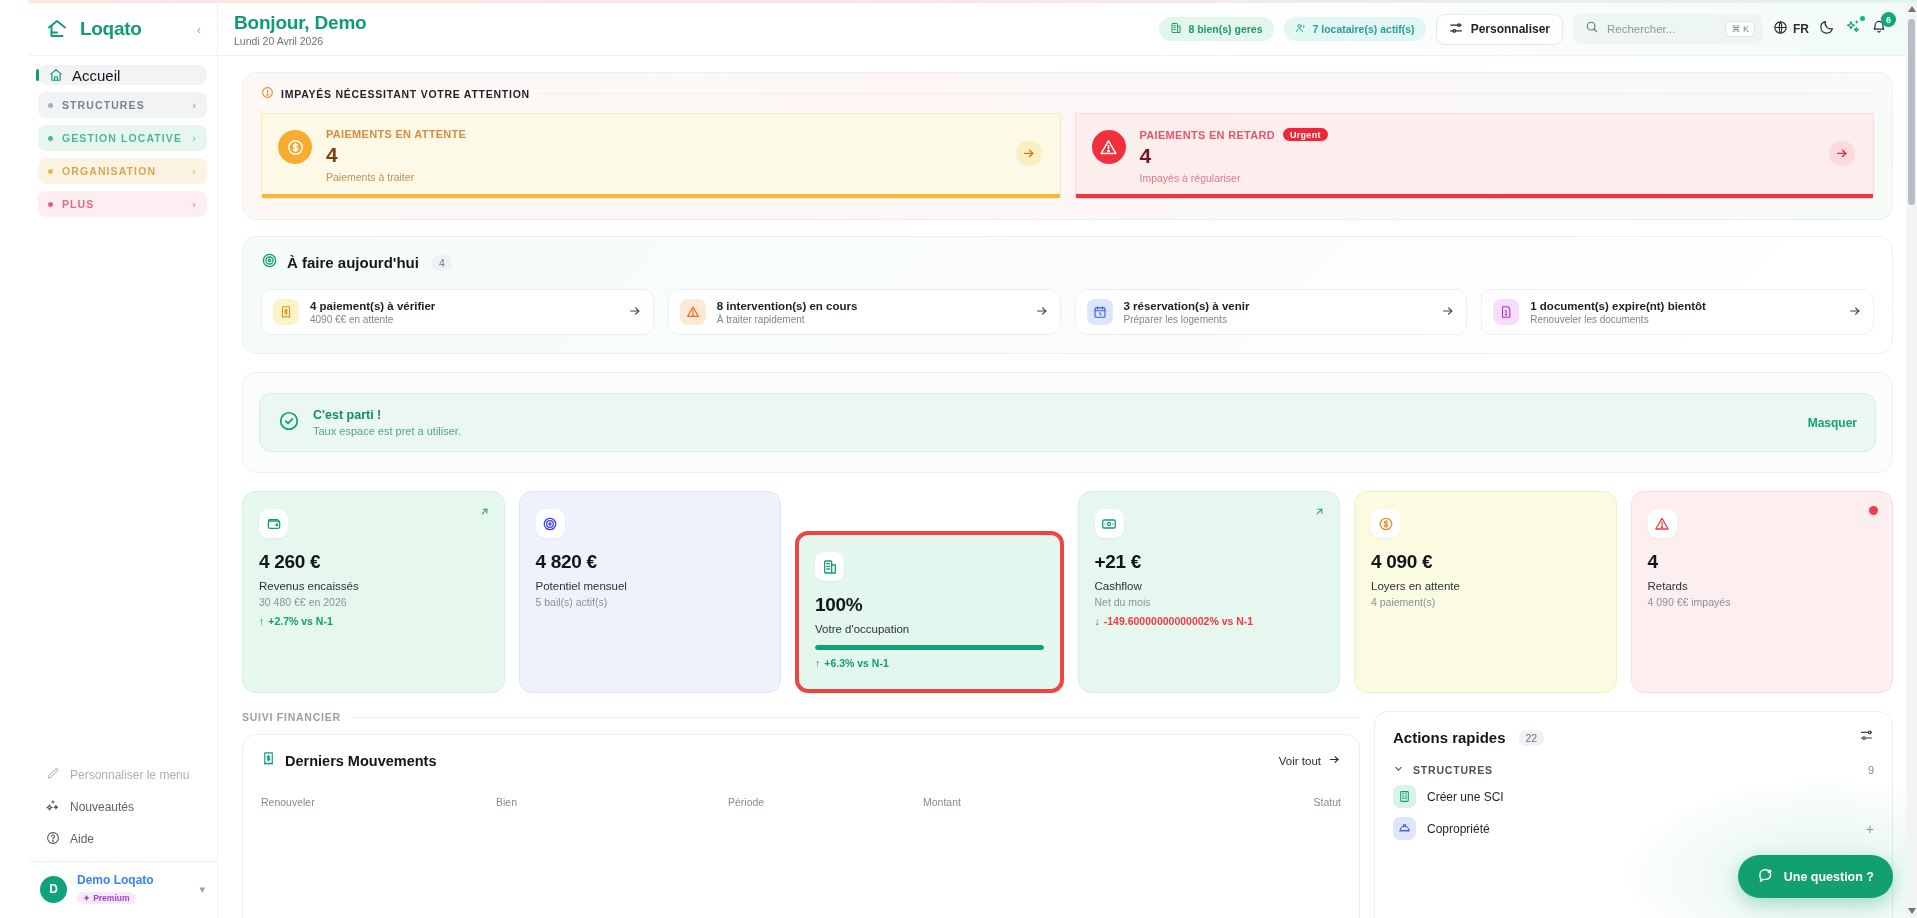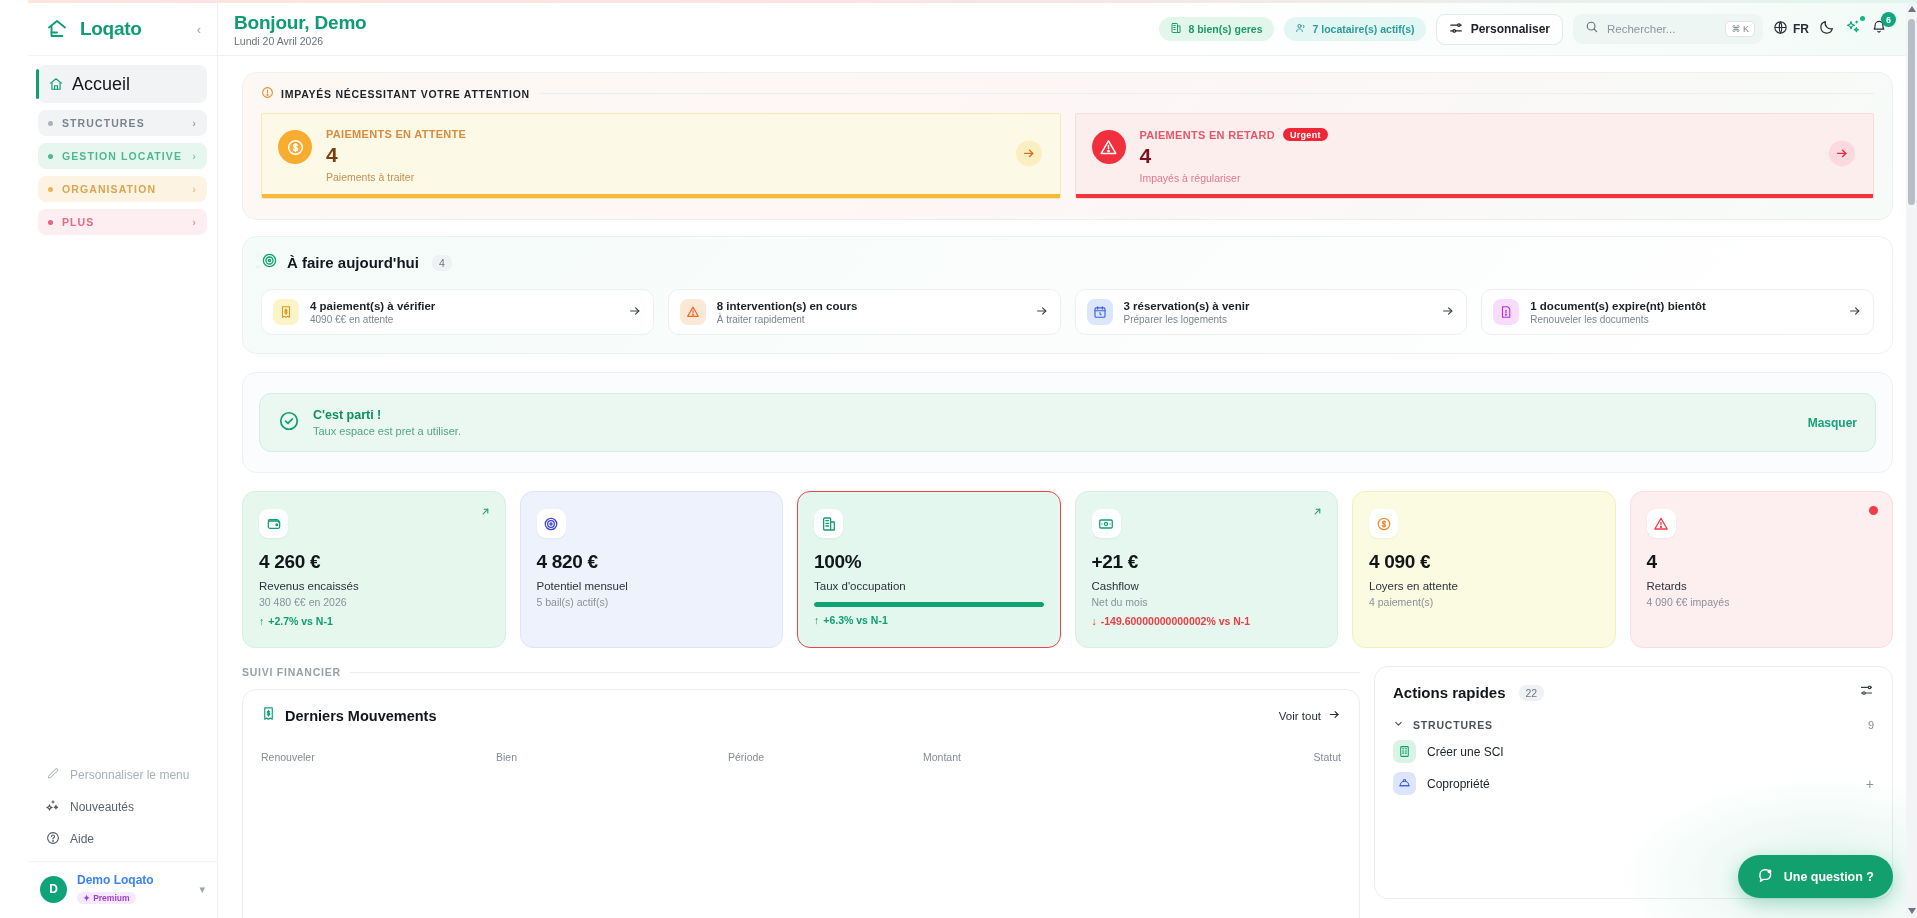--- a/index.html
+++ b/index.html
@@ -26,22 +26,22 @@
   .sb-brand {
     height: 53px; display: flex; align-items: center; gap: 10px;
     padding: 0 16px; border-bottom: 1px solid #f1f3f5;
   }
   .sb-logo { width: 26px; height: 26px; display: flex; align-items: center; justify-content: center; }
   .sb-name { font-size: 19px; font-weight: 700; color: #0f9d74; letter-spacing: -.3px; }
   .sb-collapse { margin-left: auto; color: #9aa3ae; font-size: 13px; cursor: pointer; }
 
   .sb-nav { padding: 9px 10px 0 10px; display: flex; flex-direction: column; gap: 7px; }
   .sb-item {
-    height: 38px; display: flex; align-items: center; gap: 9px;
-    border-radius: 8px; padding: 0 10px; font-size: 18px;
+    height: 20px; display: flex; align-items: center; gap: 9px;
+    border-radius: 8px; padding: 0 10px; font-size: 15px;
     cursor: pointer; position: relative;
   }
   .sb-item.active { background: #f1f3f5; color: #13161a; font-weight: 500; }
   .sb-item.active::before {
     content:""; position: absolute; left: -2px; top: 4px; bottom: 4px;
     width: 3px; border-radius: 3px; background: #0f9d74;
   }
   .sb-item .ico { width: 15px; height: 15px; display: flex; align-items: center; justify-content: center; }
   .sb-group {
     height: 26px; display: flex; align-items: center; gap: 9px;
@@ -212,21 +212,21 @@
   .w-sub { font-size: 11px; color: #53a586; margin-top: 3px; }
   .w-hide { margin-left: auto; font-size: 12px; font-weight: 600; color: #18a277; cursor: pointer; }
 
   .kpi-grid { display: flex; gap: 14px; margin: 18px 24px 0 24px; }
   .kpi {
     flex: 1 1 0; border-radius: 13px; padding: 17px 16px 20px 16px;
     position: relative; min-height: 152px; cursor: pointer;
   }
   .k-green { background: #e6f7ee; border: 1px solid #d4f0e2; }
   .k-blue { background: #eef2fd; border: 1px solid #dde5fb; }
-  .k-green2 { background: #e4f7ee; border: 1px solid #ef4444; }
+  .k-green2 { background: #e4f7ee; border: 4px solid #ef4444; margin-top: 40px; }
   .k-green3 { background: #e6f7ef; border: 1px solid #d4f0e3; }
   .k-yellow { background: #fbfbe2; border: 1px solid #f4efbe; }
   .k-red { background: #fdeef0; border: 1px solid #fadde1; }
   .k-ico {
     width: 29px; height: 29px; border-radius: 9px; background: #fff;
     display: flex; align-items: center; justify-content: center;
     box-shadow: 0 1px 2px rgba(16,24,40,.05);
   }
   .k-val { font-size: 19px; font-weight: 800; color: #12161b; margin-top: 13px; letter-spacing: -.3px; }
   .k-lab { font-size: 11.5px; color: #2c323a; margin-top: 7px; }
@@ -706,21 +706,21 @@
 
         <div class="kpi k-green2">
           <span class="k-ico">
             <svg width="16" height="16" viewBox="0 0 24 24" fill="none" stroke="#0f9e72" stroke-width="1.9" stroke-linecap="round" stroke-linejoin="round">
               <rect x="4" y="3" width="10.5" height="18" rx="1.3"></rect>
                 <path d="M14.5 9H20v12h-5.5"></path>
                 <path d="M7.2 7h4M7.2 11h4M7.2 15h4"></path>
             </svg>
           </span>
           <div class="k-val">100%</div>
-          <div class="k-lab">Taux d'occupation</div>
+          <div class="k-lab">Votre d'occupation</div>
           <div class="k-bar">
               <i style="width:100%"></i>
             </div>
           <div class="k-delta up">
             <span>↑</span>
             <span>+6.3% vs N-1</span>
           </div>
         </div>
 
         <div class="kpi k-green3">

